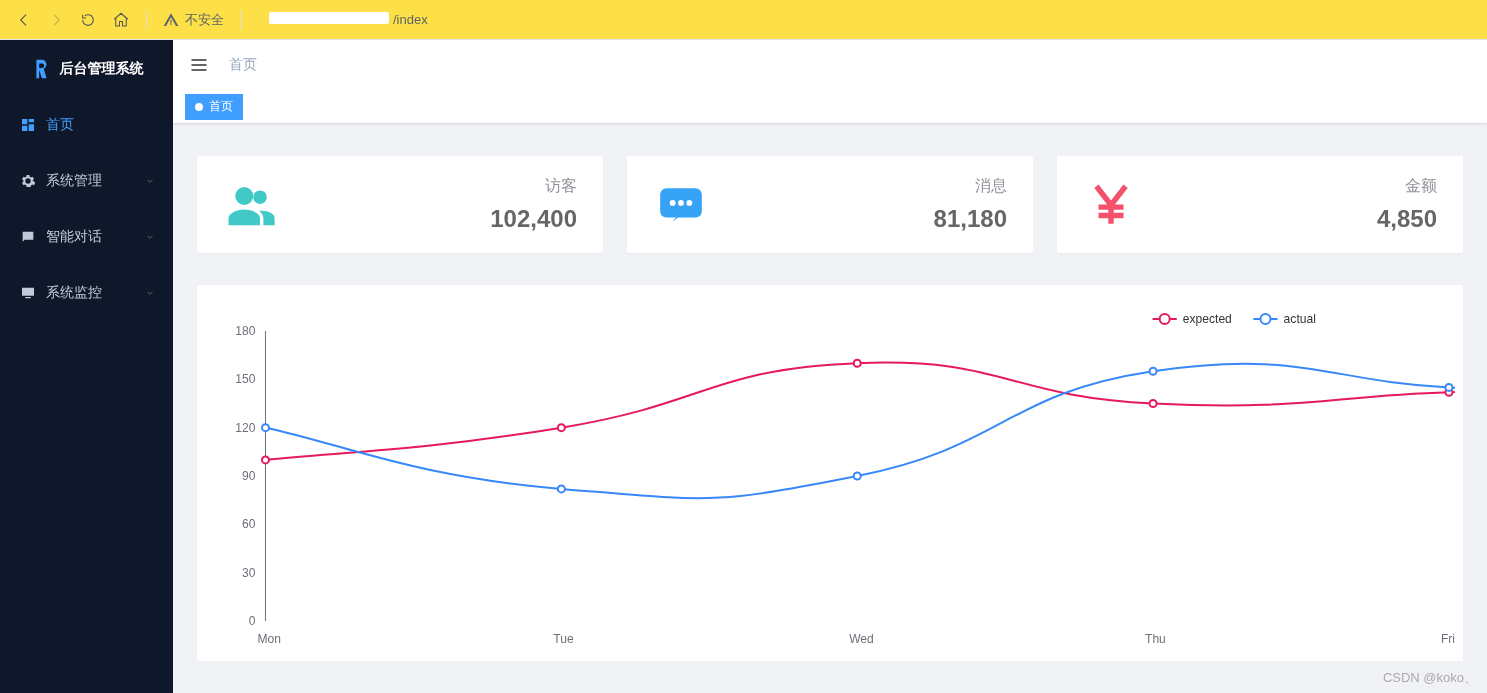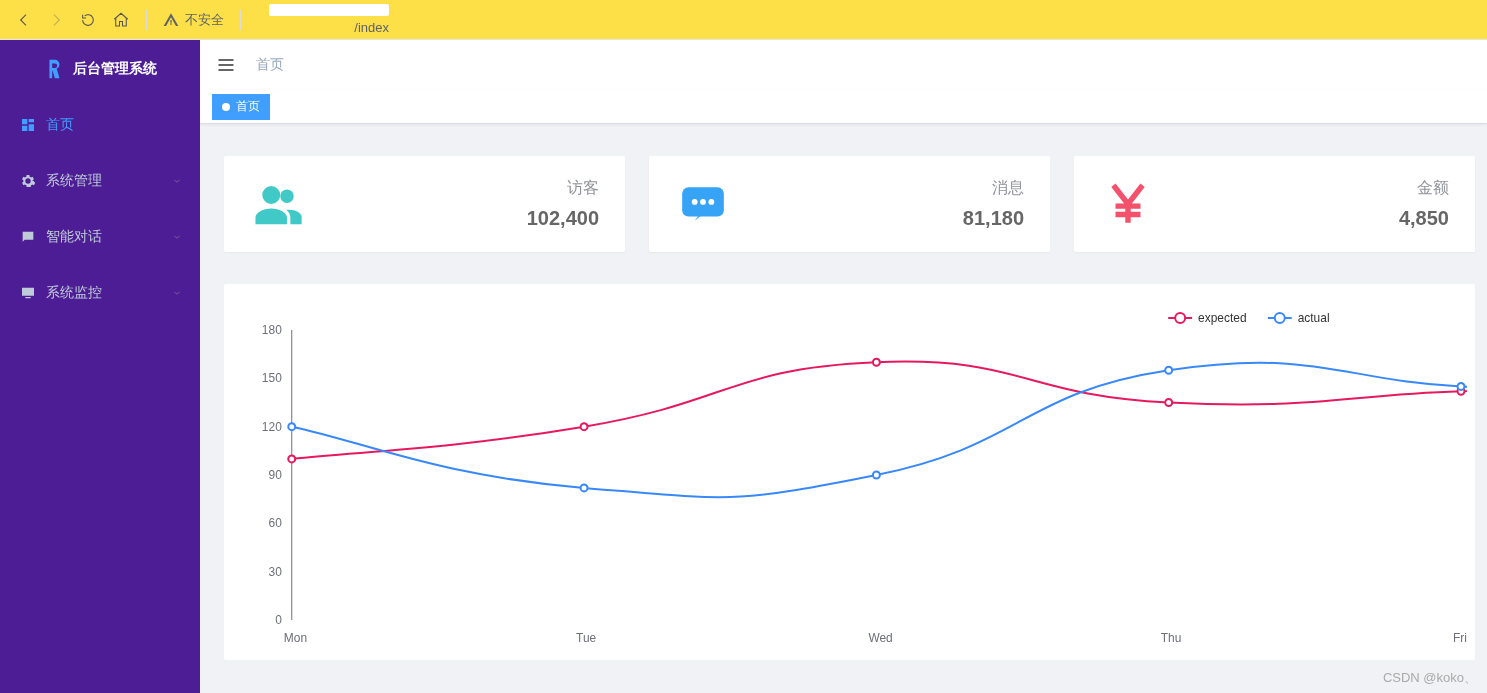--- a/index.html
+++ b/index.html
@@ -5,50 +5,50 @@
     * { margin: 0; padding: 0; box-sizing: border-box; }
     body { font-family: -apple-system, "Helvetica Neue", "PingFang SC", "Microsoft YaHei", sans-serif; width: 1487px; height: 693px; overflow: hidden; background: #fff; }
     
     
     .browser-bar { height: 40px; display: flex; align-items: center; padding: 0 8px; gap: 8px; border-bottom: 1px solid #e5e5e5; background: #fde047; }
     .nav-arrows { display: flex; gap: 16px; align-items: center; padding-left: 8px; }
     .nav-arrow { width: 16px; height: 16px; cursor: pointer; stroke: #555; fill: none; stroke-width: 1.6; }
     .home-ic { width: 18px; height: 18px; stroke: #555; fill: none; stroke-width: 1.4; }
     .addr-divider { width: 1px; height: 20px; background: #ddd; margin: 0 8px; }
     .warn-unit { display: flex; align-items: center; gap: 6px; color: #5f6368; font-size: 13px; }
-    .url-rest { margin-left: 12px; color: #5f6368; font-size: 13px; display: flex; align-items: flex-end; gap: 4px; flex-direction: column; }
+    .url-rest { margin-left: 12px; color: #5f6368; font-size: 13px; display: flex; align-items: flex-start; gap: 4px; }
     .url-mask { width: 120px; height: 12px; background: #fff; border-radius: 2px; display: inline-block; }
     
     
     .app { display: flex; height: 653px; }
-    .sidebar { width: 200px; background: #4c1d95; flex-shrink: 0; color: #bfcbd9; }
+    .sidebar { width: 173px; background: #0f172a; flex-shrink: 0; color: #bfcbd9; }
     .brand { height: 57px; display: flex; align-items: center; justify-content: center; gap: 8px; font-size: 14px; font-weight: 600; color: #fff; }
     .logo-ic { width: 22px; height: 22px; fill: #409EFF; }
     .menu-item { height: 56px; display: flex; align-items: center; padding: 0 20px; gap: 10px; font-size: 14px; cursor: pointer; position: relative; }
     .menu-item.active { color: #409EFF; }
     .menu-ic { width: 16px; height: 16px; fill: currentColor; flex-shrink: 0; }
     .menu-item .chev { position: absolute; right: 18px; width: 10px; height: 10px; stroke: #909399; fill: none; stroke-width: 1.4; }
     
     .main { flex: 1; background: #f0f2f5; display: flex; flex-direction: column; overflow: hidden; }
     .topbar { height: 50px; background: #fff; display: flex; align-items: center; padding: 0 16px; gap: 20px; box-shadow: 0 1px 4px rgba(0,21,41,.08); }
     .hamb { width: 20px; height: 20px; stroke: #333; fill: none; stroke-width: 1.6; cursor: pointer; }
     .bc { font-size: 14px; color: #97a8be; }
     
     .tagsview { height: 34px; background: #fff; border-bottom: 1px solid #d8dce5; display: flex; align-items: center; padding-left: 12px; box-shadow: 0 1px 3px rgba(0,0,0,.06); }
     .tag { height: 26px; display: flex; align-items: center; gap: 6px; padding: 0 10px; font-size: 12px; cursor: pointer; }
     .tag.active { background: #409EFF; color: #fff; }
     .dot { width: 8px; height: 8px; background: #fff; border-radius: 50%; }
     
-    .content { flex: 1; padding: 32px 12px 0 24px; overflow: hidden; }
+    .content { flex: 1; padding: 32px 24px 0 24px; overflow: hidden; }
     .cards { display: flex; gap: 24px; }
     .card { flex: 1; background: #fff; padding: 20px 26px; display: flex; align-items: center; justify-content: space-between; border-radius: 2px; box-shadow: 0 1px 2px rgba(0,0,0,.04); }
     .card-ic-wrap { width: 56px; height: 56px; display: flex; align-items: center; justify-content: center; }
     .card-meta { text-align: right; }
     .card-label { font-size: 16px; color: #909399; margin-bottom: 8px; }
-    .card-value { font-size: 20px; font-weight: 700; color: #666; }
+    .card-value { font-size: 24px; font-weight: 700; color: #666; }
     
     .chart-panel { background: #fff; margin-top: 32px; padding: 16px 8px 0 8px; border-radius: 2px; }
     .chart { display: block; width: 100%; height: 360px; }
     .axis-tick { font-size: 12px; fill: #6E7079; }
     .y-text { text-anchor: end; }
     .x-text { text-anchor: start; }
     .legend-txt { font-size: 12px; fill: #333; }
     
     .watermark { position: absolute; bottom: 6px; right: 10px; font-size: 13px; color: #aaa; }
   </style>

